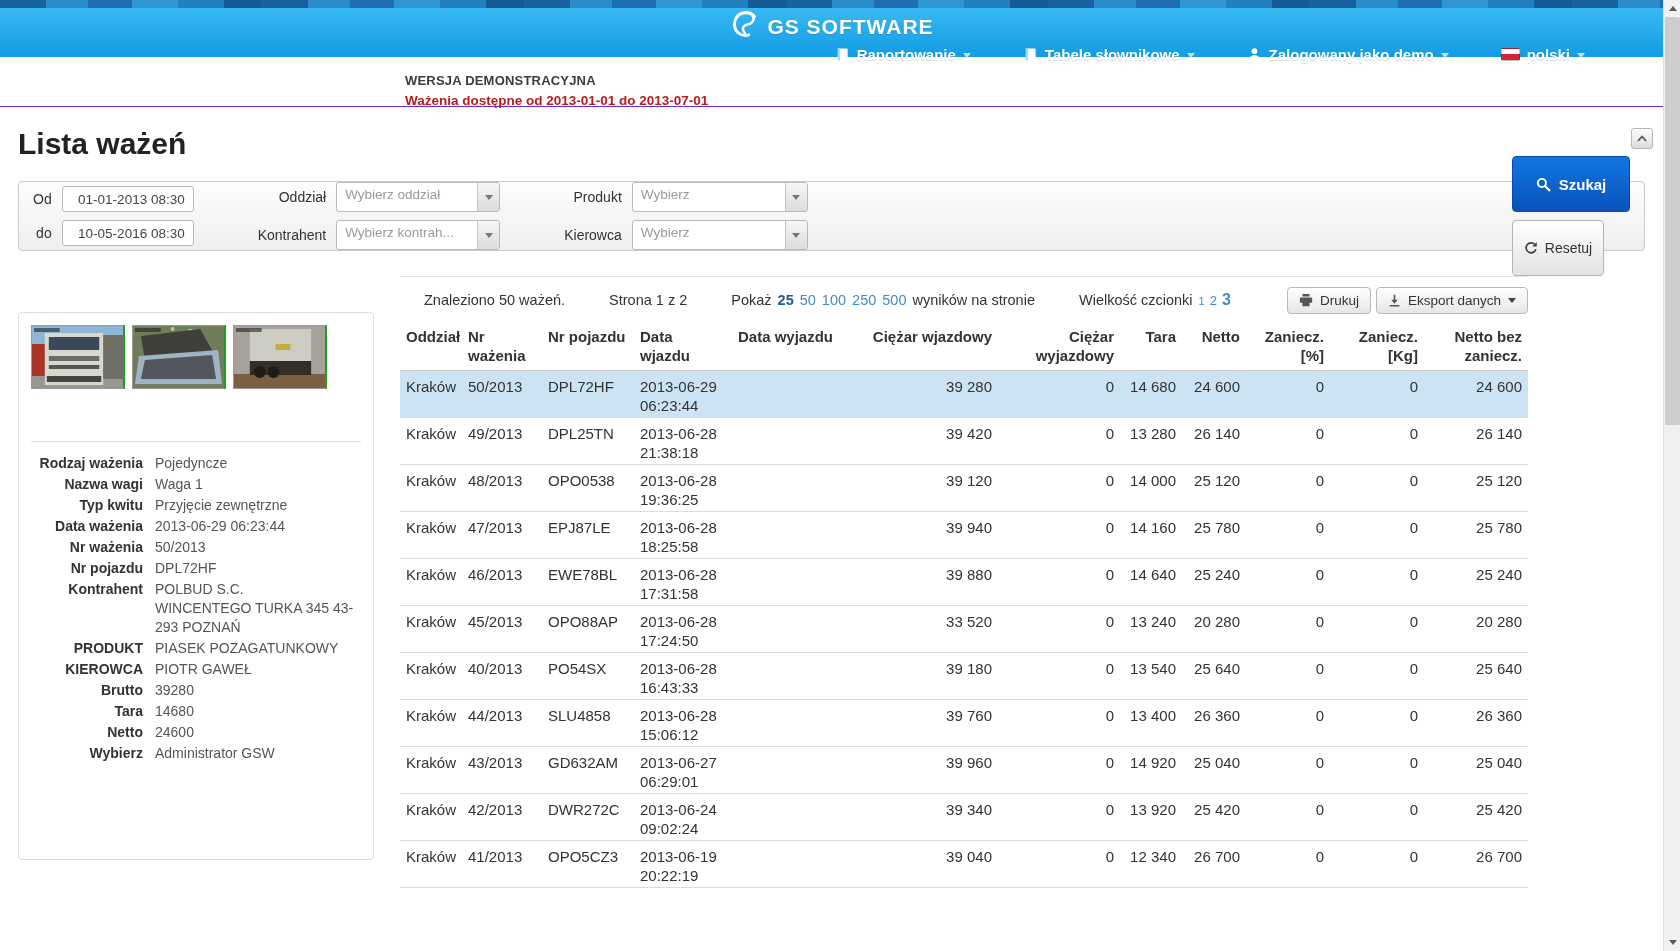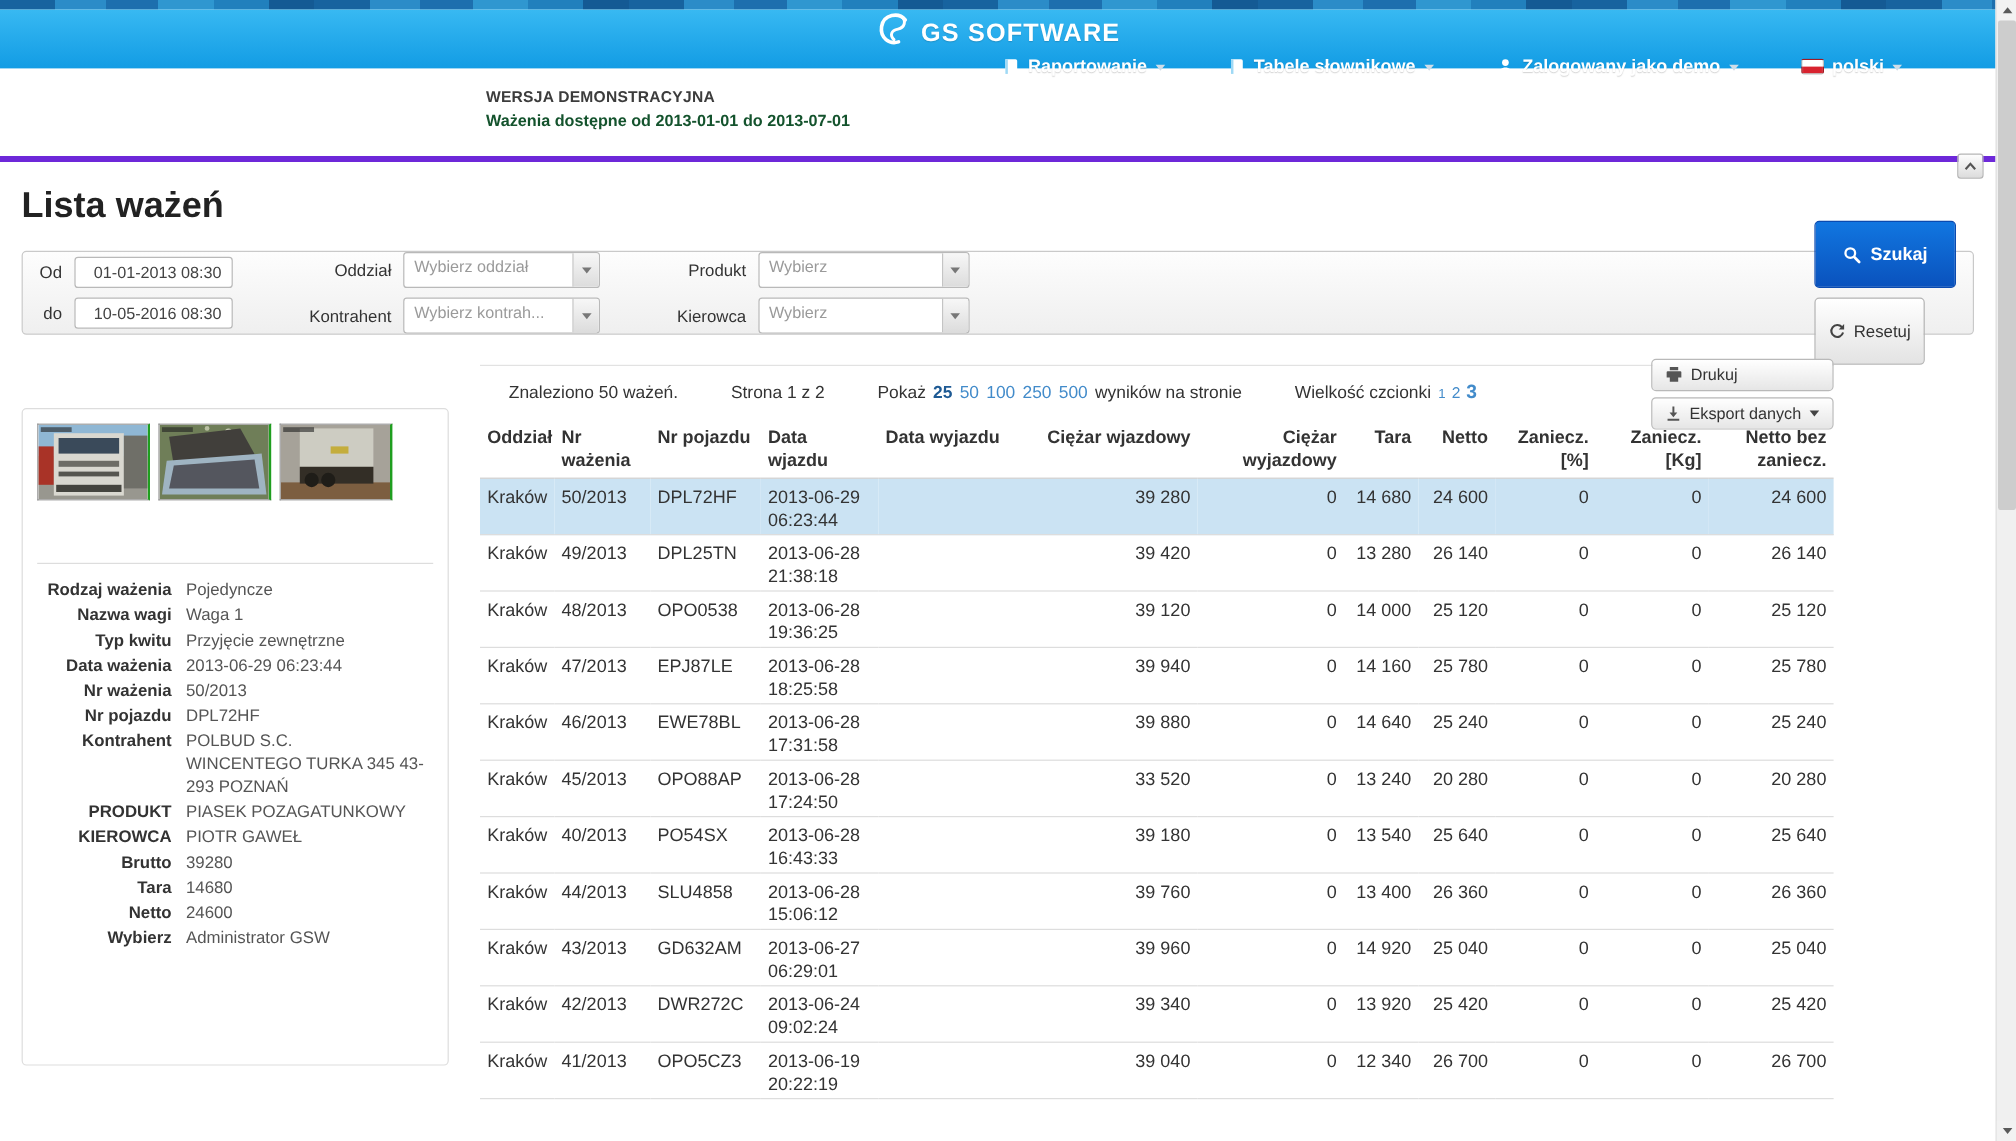--- a/index.html
+++ b/index.html
@@ -23,23 +23,23 @@
   .nav-item { display:flex; align-items:center; gap:7px; color:#fff; font-size:15px;
     font-weight:bold; cursor:pointer; text-shadow:0 1px 1px rgba(0,0,0,.18); }
   .nav-ic { display:inline-flex; width:15px; height:15px; }
   .caret-dn { width:0; height:0; border-left:4px solid transparent;
     border-right:4px solid transparent; border-top:5px solid #cfdde8; margin-top:2px; }
   .flag { width:19px; height:13px; border-radius:2px; border:1px solid rgba(0,0,0,.25);
     background:linear-gradient(#fff 0 50%, #d8232f 50% 100%);
     box-shadow:inset 0 1px 1px rgba(255,255,255,.6); }
 
   
-  .banner { height:78px; border-bottom:5px solid #6d28d9; padding:16px 0 0 405px; }
+  .banner { height:50px; border-bottom:1px solid #6d28d9; padding:16px 0 0 405px; }
   .banner-title { font-size:13px; font-weight:bold; color:#3c3c3c; letter-spacing:.2px; }
-  .banner-sub { font-size:13.5px; font-weight:bold; color:#14532d; margin-top:5px; }
+  .banner-sub { font-size:13.5px; font-weight:bold; color:#b91c1c; margin-top:5px; }
 
   .scroll-top { position:absolute; top:128px; right:10px; width:22px; height:21px;
     border:1px solid #b5b5b5; border-radius:3px; background:linear-gradient(#fdfdfd,#dcdcdc);
     display:flex; align-items:center; justify-content:center; cursor:pointer; }
 
   
   h1.page-title { font-size:30px; font-weight:bold; color:#222; margin:20px 0 20px 18px; }
 
   
   .filter-panel { margin:0 18px; height:70px; border:1px solid #c9c9c9; border-radius:4px;
@@ -88,21 +88,21 @@
   
   .main { flex:1; border-top:1px solid #e2e2e2; padding-top:9px; }
   .toolbar { display:flex; align-items:center; gap:44px; padding-left:24px; font-size:14.5px;
     height:28px; margin-bottom:8px; }
   .tb-links { display:flex; align-items:center; gap:6px; }
   .psize, .fsize { color:#428bca; cursor:pointer; text-decoration:none; }
   .psize.active { color:#1e5a94; font-weight:bold; }
   .fsizes { display:flex; align-items:baseline; gap:5px; }
   .fsizes a:nth-child(1){ font-size:11px; } .fsizes a:nth-child(2){ font-size:13px; }
   .fsizes a:nth-child(3){ font-size:16px; } .fsize.active { font-weight:bold; }
-  .tb-buttons { margin-left:auto; display:flex; gap:5px;flex-direction:column; }
+  .tb-buttons { margin-left:auto; display:flex; gap:5px; }
   .btn-light { height:27px; padding:0 11px; border:1px solid #b9b9b9; border-radius:4px;
     background:linear-gradient(#ffffff,#e6e6e6); font-size:13.5px; color:#333;
     display:inline-flex; align-items:center; gap:7px; cursor:pointer;
     font-family:"Liberation Sans",sans-serif; }
   .caret-dark { width:0; height:0; border-left:4px solid transparent;
     border-right:4px solid transparent; border-top:5px solid #444; }
 
   
   table.wtable { width:1128px; border-collapse:collapse; table-layout:fixed; font-size:15px; }
   .wtable th { font-weight:bold; color:#333; vertical-align:top; text-align:left;

